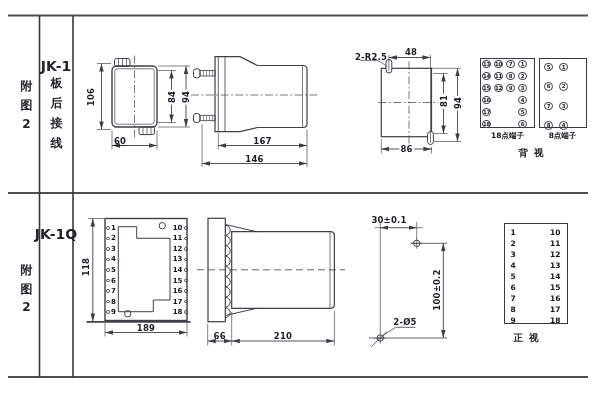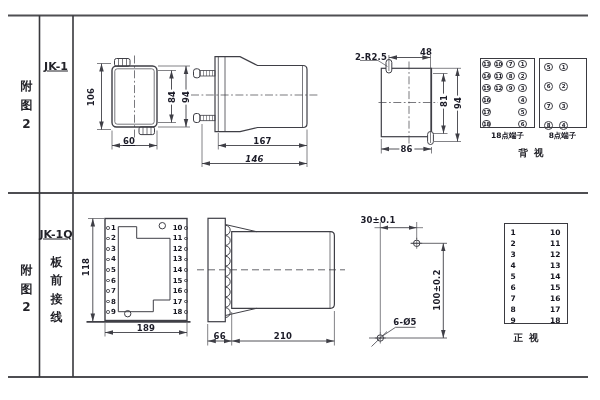--- a/index.html
+++ b/index.html
@@ -16,21 +16,21 @@
   .dim{stroke-width:.9;marker-start:url(#arr);marker-end:url(#arr);}
   .cl{stroke-width:.7;stroke-dasharray:8 2.5 1.8 2.5;}
   .dash{stroke-width:.8;stroke-dasharray:7 4;}
   .slot{fill:#fff;stroke-width:1;}
   .lbl{position:absolute;font-size:8.5px;font-weight:600;color:var(--text,#1c1c28);
        transform:translate(-50%,-50%);white-space:nowrap;letter-spacing:.2px;}
   .lbl.rot{transform:translate(-50%,-50%) rotate(-90deg);}
   .lbl.bg{background:#fff;padding:0 1.5px;}
   .vstack{position:absolute;width:14px;text-align:center;font-size:12px;font-weight:600;
           color:#232329;word-break:break-all;white-space:normal;}
-  .model{position:absolute;transform:translate(-50%,-50%);font-size:11px;font-weight:700;color:#232329;white-space:nowrap;text-decoration:underline;}
+  .model{position:absolute;transform:translate(-50%,-50%);font-size:14px;font-weight:700;color:#232329;white-space:nowrap;}
   .tbox{position:absolute;border:1.4px solid #3a3a40;box-sizing:border-box;background:#fff;}
   .tcircle{position:absolute;width:8.8px;height:8.8px;border:1px solid var(--ink,#3f3f46);border-radius:50%;
            box-sizing:border-box;display:flex;align-items:center;justify-content:center;
            font-size:5.4px;font-weight:700;color:#15151f;letter-spacing:-.3px;}
   .blabel{position:absolute;font-size:7.5px;font-weight:700;color:#15151f;text-align:center;white-space:nowrap;}
   .caption{position:absolute;font-size:9.5px;font-weight:700;letter-spacing:6px;color:#232329;
            transform:translate(-50%,0);white-space:nowrap;}
   .thost{position:absolute;}
   .frow{position:absolute;left:0;display:flex;align-items:center;gap:1.5px;height:9px;}
   .frow.right{left:auto;right:0;}
@@ -132,47 +132,47 @@
     <path class="ext" d="M374.5,227.7 H380.3 M416.7,227.7 H423 M380.3,222 V333.5 M416.7,222 V239"></path>
     <path class="dim" d="M380.3,227.7 H416.7"></path>
     <path class="s08" d="M410.5,243.3 H447 M369,338 H447"></path>
     <path class="dim" d="M443.3,243.3 V338"></path>
     <path class="s08" d="M395.5,327.3 H415.5 M395.5,327.3 L382.5,336"></path>
   </g>
 </svg>
 
 <div class="vstack" style="left:19.5px;top:77px;line-height:19px;">附图2</div>
 <div class="model" style="left:56px;top:66px;">JK-1</div>
+<div class="vstack" style="left:49.5px;top:72.5px;line-height:20px;">板后接线</div>
 <div class="vstack" style="left:19.5px;top:261px;line-height:18.5px;">附图2</div>
 <div class="model" style="left:56px;top:234px;">JK-1Q</div>
-<div class="vstack" style="left:49.5px;top:252.5px;line-height:18.6px;">板前接线</div>
 
 <div class="lbl rot" style="left:91px;top:96.5px;">106</div>
-<div class="lbl" style="left:129px;top:141px;text-decoration:underline;">60</div>
+<div class="lbl" style="left:120px;top:141px;text-decoration:underline;">60</div>
 <div class="lbl rot bg" style="left:171.5px;top:96.5px;">84</div>
 <div class="lbl rot bg" style="left:186px;top:96.5px;">94</div>
 
 <div class="lbl" style="left:262.5px;top:140.8px;">167</div>
-<div class="lbl" style="left:254.5px;top:158.8px;font-style:italic;">146</div>
+<div class="lbl" style="left:254.5px;top:158.8px;">146</div>
 
 <div class="lbl" style="left:371px;top:56.5px;">2-R2.5</div>
-<div class="lbl" style="left:426px;top:51.5px;">48</div>
+<div class="lbl" style="left:411px;top:51.5px;">48</div>
 <div class="lbl rot bg" style="left:443.5px;top:101px;">81</div>
 <div class="lbl rot bg" style="left:457.5px;top:103px;">94</div>
 <div class="lbl bg" style="left:406.5px;top:148.8px;">86</div>
 
 <div class="lbl rot" style="left:85.5px;top:267px;">118</div>
 <div class="lbl" style="left:146px;top:328px;">189</div>
 
 <div class="lbl" style="left:219.7px;top:336.3px;">66</div>
 <div class="lbl" style="left:283px;top:336.3px;">210</div>
 
-<div class="lbl" style="left:378px;top:220.3px;">30±0.1</div>
+<div class="lbl" style="left:389px;top:220.3px;">30±0.1</div>
 <div class="lbl rot" style="left:437px;top:289.5px;">100±0.2</div>
-<div class="lbl" style="left:405px;top:322px;">6-Ø5</div>
+<div class="lbl" style="left:405px;top:322px;">2-Ø5</div>
 
 <div class="tbox" style="left:480px;top:57.5px;width:55px;height:70px;">
       <div class="tcircle" style="left: 1px; top: 1px;">13</div>
       <div class="tcircle" style="left: 1px; top: 13px;">14</div>
       <div class="tcircle" style="left: 1px; top: 25px;">15</div>
       <div class="tcircle" style="left: 1px; top: 37px;">16</div>
       <div class="tcircle" style="left: 1px; top: 49px;">17</div>
       <div class="tcircle" style="left: 1px; top: 61px;">18</div>
       <div class="tcircle" style="left: 13px; top: 1px;">10</div>
       <div class="tcircle" style="left: 13px; top: 13px;">11</div>

